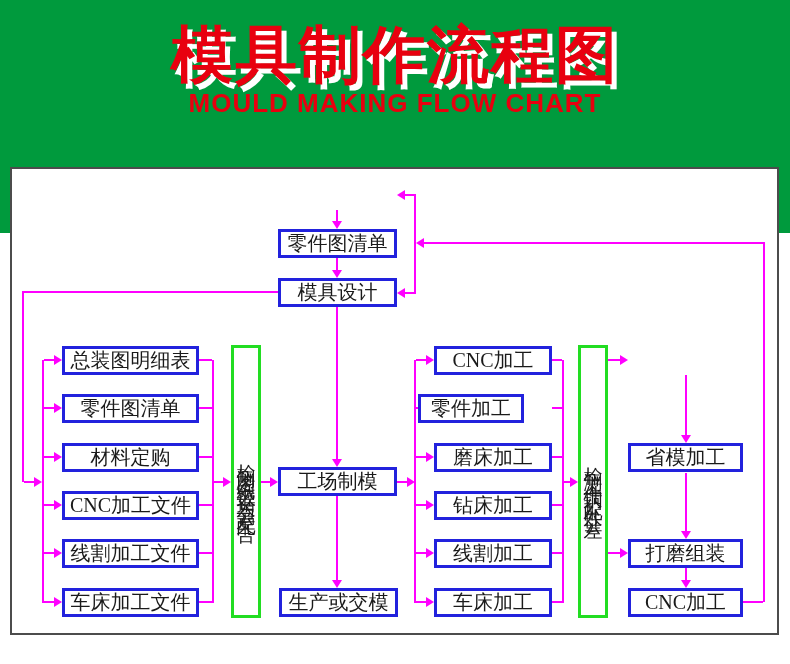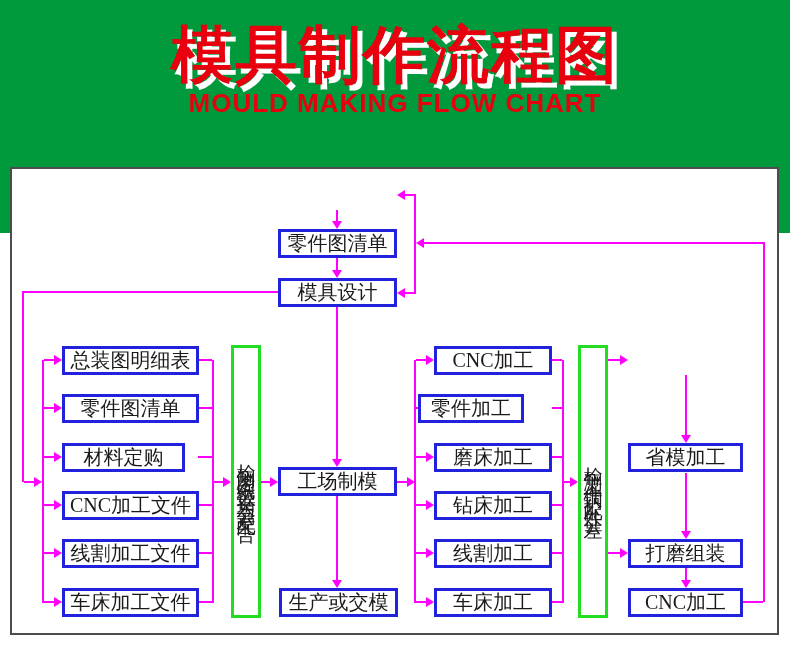--- a/index.html
+++ b/index.html
@@ -41,21 +41,21 @@
   <div class="panel"></div>
 
   <div class="fbox" style="left:278px;top:229px;width:119px">零件图清单</div>
   <div class="fbox" style="left:278px;top:278px;width:119px">模具设计</div>
 
   <div class="fbox" style="left:278px;top:467px;width:119px">工场制模</div>
   <div class="fbox" style="left:279px;top:588px;width:119px">生产或交模</div>
 
   <div class="fbox" style="left:62px;top:346px;width:137px">总装图明细表</div>
   <div class="fbox" style="left:62px;top:394px;width:137px">零件图清单</div>
-  <div class="fbox" style="left:62px;top:443px;width:123px">材料定购</div>
+  <div class="fbox" style="left:62px;top:443px;width:137px">材料定购</div>
   <div class="fbox" style="left:62px;top:491px;width:137px">CNC加工文件</div>
   <div class="fbox" style="left:62px;top:539px;width:137px">线割加工文件</div>
   <div class="fbox" style="left:62px;top:588px;width:137px">车床加工文件</div>
 
   <div class="cbox" style="left:231px">
     <span>检测图纸数据与公差配合</span>
   </div>
 
   <div class="fbox" style="left:434px;top:346px;width:118px">CNC加工</div>
   <div class="fbox" style="left:418px;top:394px;width:106px">零件加工</div>

